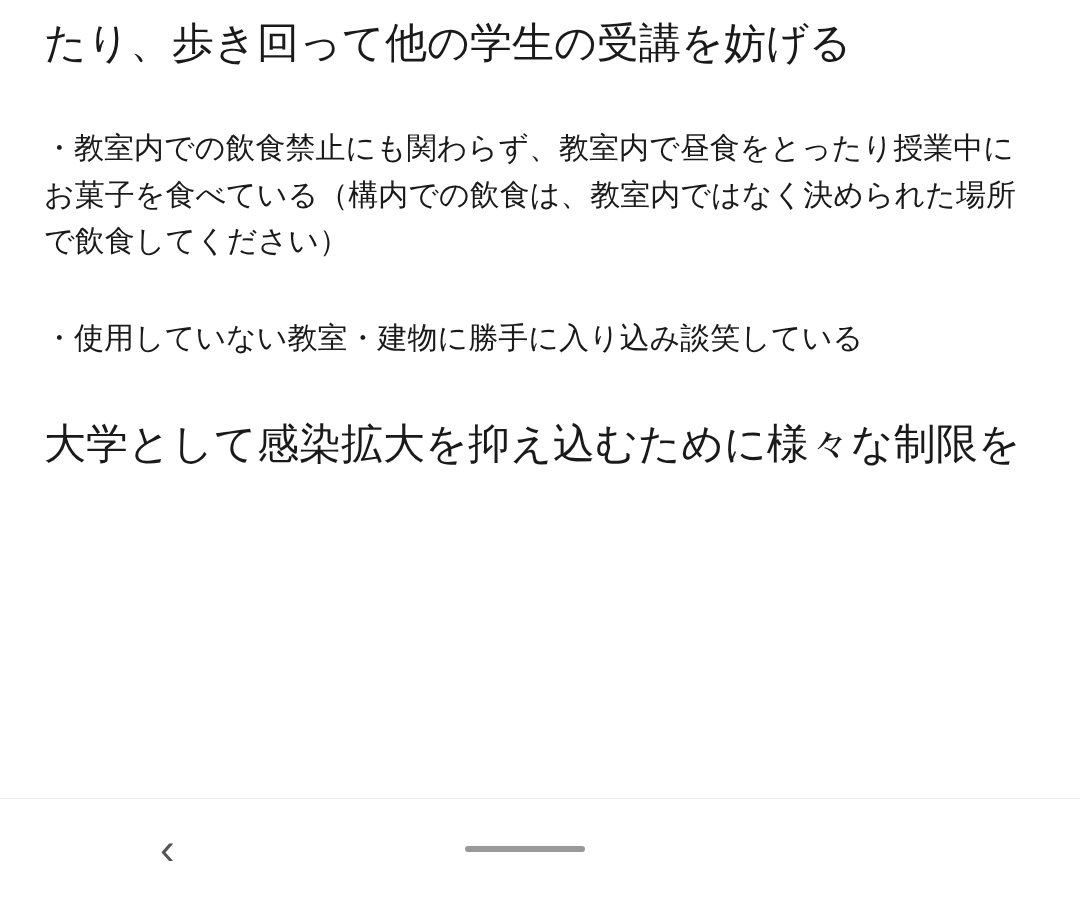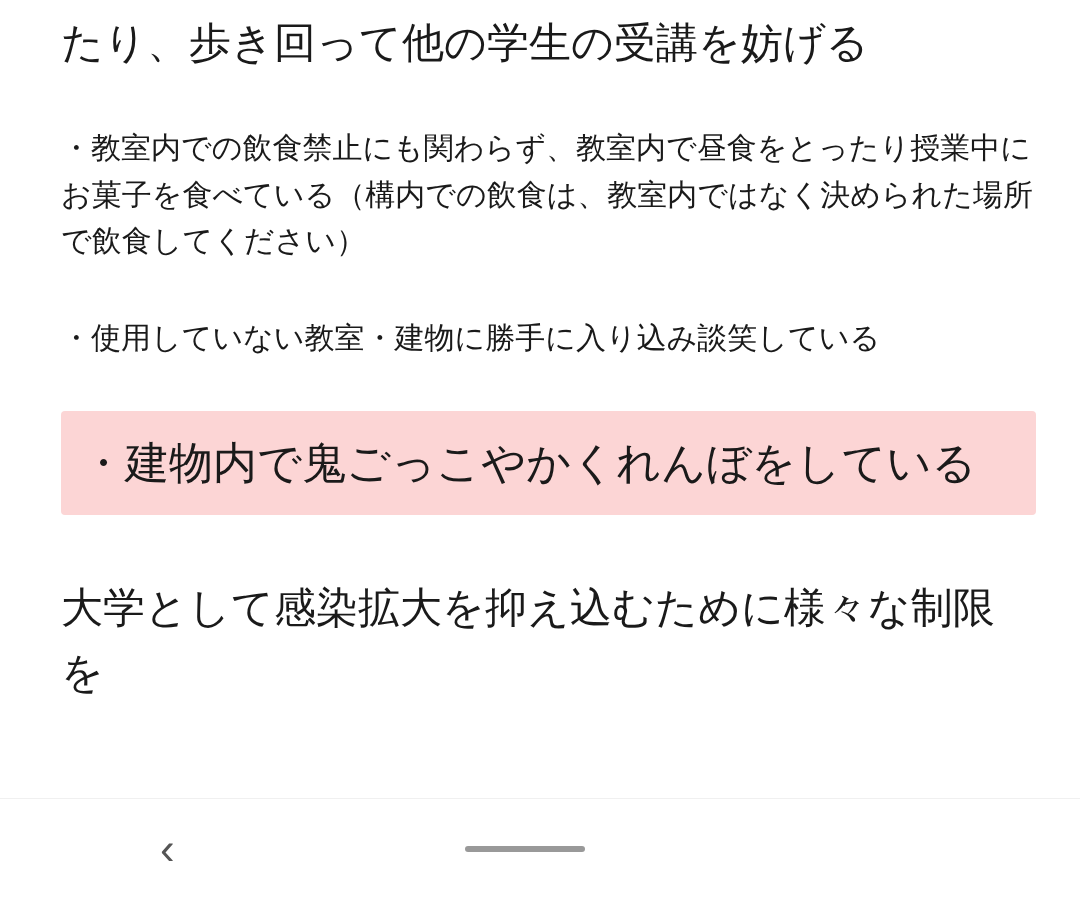--- a/index.html
+++ b/index.html
@@ -13,21 +13,20 @@
       height: 898px;
       background-color: #ffffff;
       font-family: "Hiragino Sans", "Hiragino Kaku Gothic ProN", "Yu Gothic", "YuGothic", "Meiryo", sans-serif;
       overflow: hidden;
       position: relative;
     }
 
     .content-area {
       padding: 0 44px;
       padding-top: 0;
-      margin-left: 17px;
     }
 
     .top-text {
       font-size: 42px;
       line-height: 1.55;
       color: #1a1a1a;
       padding-top: 10px;
       margin-bottom: 50px;
     }
 
@@ -102,23 +101,20 @@
   <p class="top-text">たり、歩き回って他の学生の受講を妨げる</p>
 
   <div class="bullet-block">
     <p class="bullet-text">・教室内での飲食禁止にも関わらず、教室内で昼食をとったり授業中にお菓子を食べている（構内での飲食は、教室内ではなく決められた場所で飲食してください）</p>
   </div>
 
   <div class="bullet-block">
     <p class="bullet-text">・使用していない教室・建物に勝手に入り込み談笑している</p>
   </div>
 
-  <span class="highlighted-bullet">
-    <p class="bullet-text">・建物内で鬼ごっこやかくれんぼをしている</p>
-  </span>
 
   <p class="bottom-text">大学として感染拡大を抑え込むために様々な制限を</p>
 
 </div>
 
 <div class="bottom-nav">
   <div class="back-arrow">‹</div>
   <div class="home-indicator"></div>
   <div class="spacer"></div>
 </div>

